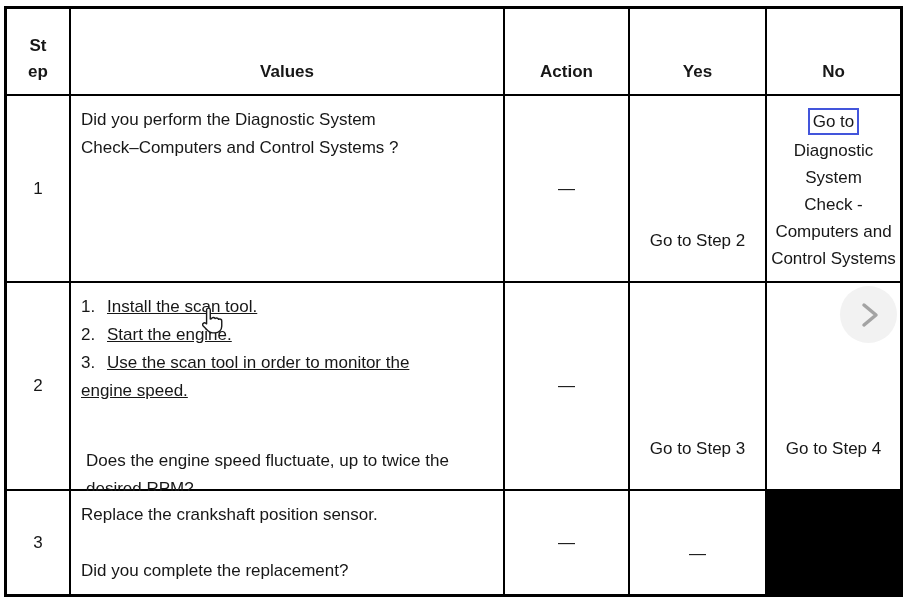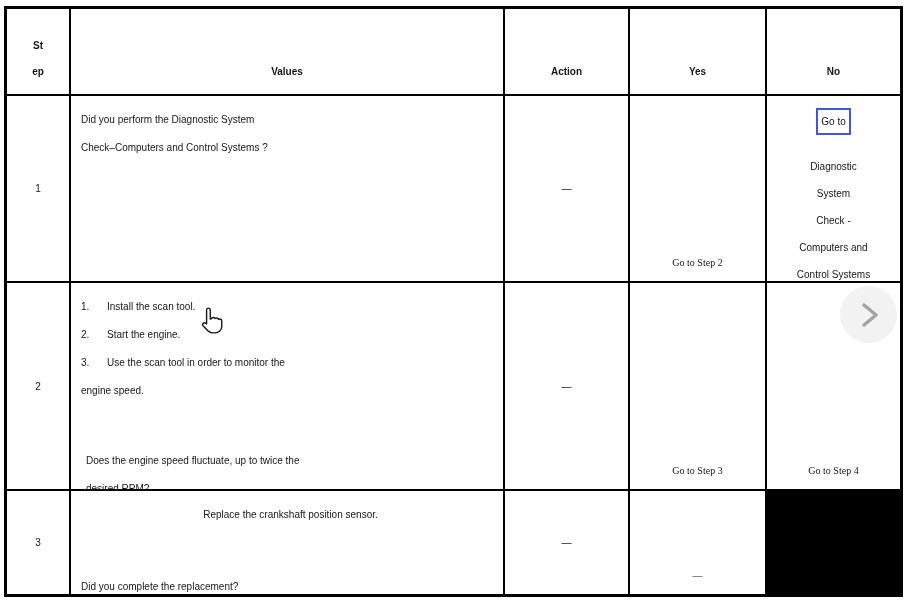--- a/index.html
+++ b/index.html
@@ -10,44 +10,44 @@
   }
   #screen{position:relative;width:908px;height:613px;background:#ffffff;}
 
   .table-grid{
     position:absolute;left:4px;top:6px;
     display:grid;
     grid-template-columns:62px 432px 123px 135px 133px;
     grid-template-rows:85px 185px 206px 103px;
     gap:2px;background:#000000;border:3px solid #000000;
   }
-  .cell{background:#ffffff;font-size:10px;position:relative;}
+  .cell{background:#ffffff;font-size:17px;position:relative;}
 
   .header-cell{
     display:flex;align-items:flex-end;justify-content:center;
     font-weight:bold;padding-bottom:9px;line-height:26px;text-align:center;
   }
   .pre{white-space:pre-line;}
 
   .center-cell{display:flex;align-items:center;justify-content:center;text-align:center;}
   .bottom-cell{
     display:flex;align-items:flex-end;justify-content:center;
-    padding-bottom:4px;text-align:left;line-height:28px;font-family:Liberation Serif, serif;
+    padding-bottom:26px;text-align:left;line-height:28px;
   }
   .action-cell{padding:10px 3px 0 10px;line-height:28px;}
-  .list-item{line-height:28px;}
+  .list-item{line-height:28px;text-decoration:underline;}
   .num{display:inline-block;width:26px;}
   .question{margin-top:42px;line-height:28px;}
   .q-indent{padding-left:5px;}
-  .statement{line-height:28px;text-align:center;}
-  .question-r3{margin-top:44px;line-height:28px;}
+  .statement{line-height:28px;}
+  .question-r3{margin-top:28px;line-height:28px;}
 
   .no-cell-r1{
     display:flex;flex-direction:column;align-items:center;
-    padding-top:12px;line-height:27px;text-align:center;gap:16px;
+    padding-top:12px;line-height:27px;text-align:center;
   }
   .focus-box{
     border:2px solid #4355db;padding:0 3px;display:inline-block;
     line-height:23px;margin-bottom:2px;
   }
 
   .next-button{
     position:absolute;left:840px;top:286px;width:57px;height:57px;
     border-radius:50%;background:#f2f2f2;
     display:flex;align-items:center;justify-content:center;

